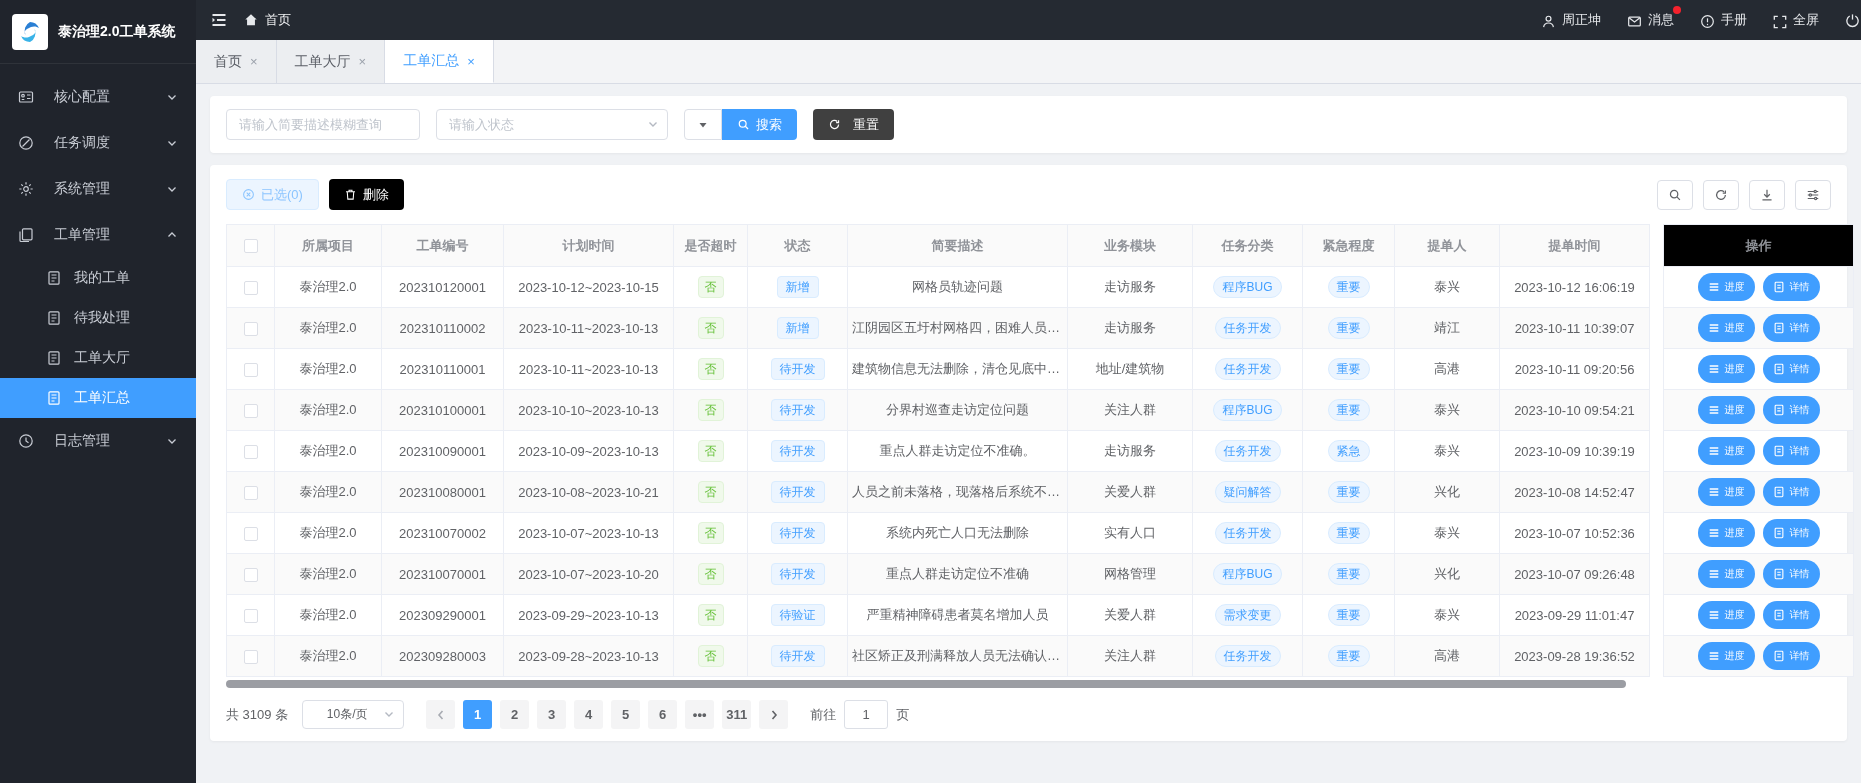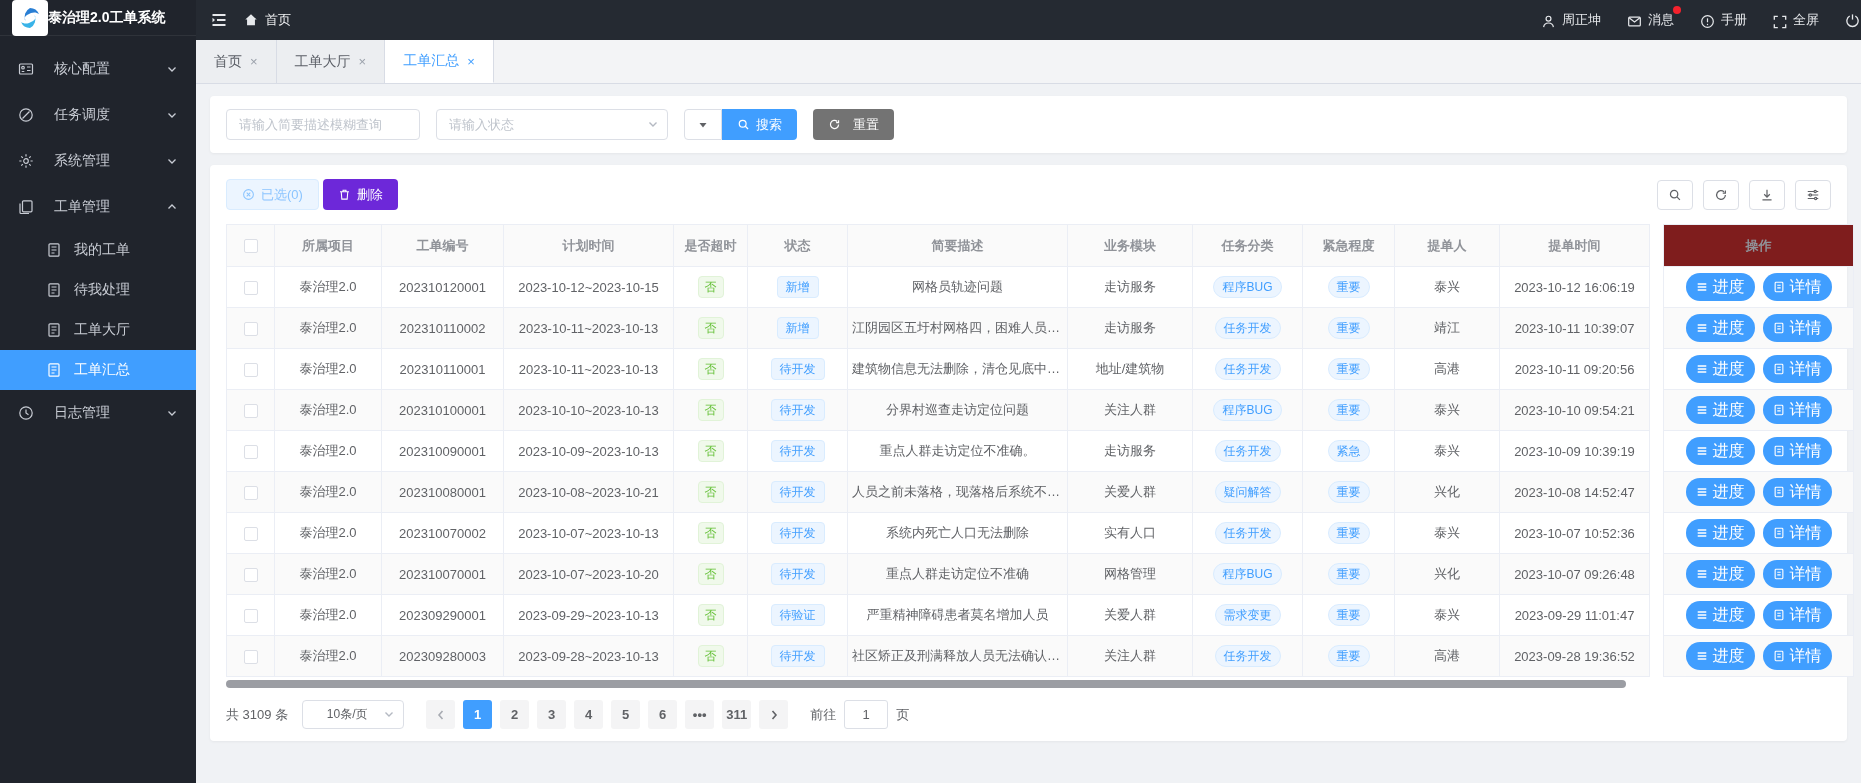--- a/index.html
+++ b/index.html
@@ -2,21 +2,21 @@
 <html><head>
 <meta charset="utf-8">
 <style>
   * { margin:0; padding:0; box-sizing:border-box; }
   html,body { width:1861px; height:783px; overflow:hidden; background:#f0f2f5;
     font-family:"Liberation Sans","DejaVu Sans",sans-serif; font-size:13px; color:#606266; }
   .app { display:flex; width:100%; height:100%; }
 
   
   .sidebar { width:196px; height:100%; background:#20242c; flex:0 0 196px; display:flex; flex-direction:column; }
-  .logo-row { height:36px; display:flex; align-items:center; padding:0 12px; border-bottom:1px solid rgba(255,255,255,0.07);text-align:right; }
+  .logo-row { height:64px; display:flex; align-items:center; gap:10px; padding:0 12px; border-bottom:1px solid rgba(255,255,255,0.07);text-align:right; }
   .logo-box { width:36px; height:36px; background:#fff; border-radius:4px; display:flex; align-items:center; justify-content:center; }
   .logo-title { color:#fff; font-size:14px; font-weight:bold; white-space:nowrap; }
   .menu { padding-top:10px; }
   .menu-item { height:46px; display:flex; align-items:center; gap:20px; padding:0 18px; color:#c8ccd4; cursor:pointer; font-size:14px; }
   .menu-item .mi-label { flex:1; }
   .submenu-item { height:40px; display:flex; align-items:center; gap:12px; padding:0 18px 0 46px; color:#c8ccd4; cursor:pointer; font-size:14px; }
   .submenu-item.active { background:#409eff; color:#fff; }
   .icn { display:inline-flex; align-items:center; justify-content:center; }
   .icn svg { display:block; }
 
@@ -42,43 +42,43 @@
   
   .search-card { padding:13px 16px; display:flex; align-items:center; gap:16px; margin-bottom:12px; }
   .inp { width:194px; height:31px; border:1px solid #dcdfe6; border-radius:4px; padding:0 12px; font-size:13px; color:#606266; background:#fff; font-family:inherit; }
   .inp::placeholder { color:#bfc4cc; }
   .sel-wrap { position:relative; width:232px; }
   .sel-wrap .inp { width:100%; padding-right:28px; }
   .sel-chev { position:absolute; right:9px; top:9px; color:#b4b9c2; pointer-events:none; }
   .btn { height:31px; border:none; border-radius:4px; display:inline-flex; align-items:center; gap:6px; padding:0 15px; font-size:13px; cursor:pointer; font-family:inherit; }
   .btn-dd { background:#fff; border:1px solid #dcdfe6; color:#606266; padding:0 13px; border-radius:4px 0 0 4px; }
   .btn-search { background:#409eff; color:#fff; border-radius:0 4px 4px 0; margin-left:-16px; }
-  .btn-reset { background:#737373; color:#fff;gap:12px; }
+  .btn-reset { background:#404040; color:#fff;gap:12px; }
 
   
   .main-card { padding:14px 16px 12px; }
   .toolbar { display:flex; align-items:center; margin-bottom:14px; }
   .btn-selected { background:#ecf5ff; color:#8cc5ff; border:1px solid #d9ecff; }
-  .btn-delete { background:#6d28d9; color:#fff; margin-left:4px; }
+  .btn-delete { background:#000000; color:#fff; margin-left:10px; }
   .tool-icons { margin-left:auto; display:flex; gap:10px; }
   .tool-btn { width:36px; height:30px; border:1px solid #dcdfe6; border-radius:4px; background:#fff; display:flex; align-items:center; justify-content:center; color:#606266; cursor:pointer; }
 
   table { width:100%; border-collapse:collapse; table-layout:fixed; }
   th, td { border:1px solid #ebeef5; text-align:center; font-size:13px; overflow:hidden; white-space:nowrap; text-overflow:ellipsis; }
   th { height:42px; color:#909399; font-weight:600; background:#fafafa; }
   td { height:41px; color:#606266; padding:0 4px; }
   tr.stripe td { background:#fafafa; }
   th.gap-col, td.gap-col { border-top:none; border-bottom:none; background:#fff !important; padding:0; }
-  th.op-col { background:#7f1d1d; }
+  th.op-col { background:#000000; }
   .cbx { width:14px; height:14px; border:1px solid #dcdfe6; border-radius:2px; background:#fff; display:inline-block; vertical-align:middle; cursor:pointer; }
   .tag { display:inline-block; font-size:12px; line-height:20px; padding:0 8px; border-radius:4px; }
   .tag-green { color:#67c23a; background:#f0f9eb; border:1px solid #e1f3d8; padding:0 6px; }
   .tag-blue { color:#409eff; background:#ecf5ff; border:1px solid #d9ecff; }
   .tag-pill { border-radius:11px; }
-  .op-btn { background:#409eff; color:#fff; border:none; border-radius:14px; height:28px; padding:0 10px; font-size:16px; display:inline-flex; align-items:center; gap:5px; cursor:pointer; font-family:inherit; }
+  .op-btn { background:#409eff; color:#fff; border:none; border-radius:14px; height:28px; padding:0 10px; font-size:10px; display:inline-flex; align-items:center; gap:5px; cursor:pointer; font-family:inherit; }
   .op-btn + .op-btn { margin-left:8px; }
 
   .hscroll { margin-top:3px; height:8px; width:1400px; background:#9b9da3; border-radius:4px; }
 
   
   .pager { display:flex; align-items:center; margin-top:12px; gap:8px; }
   .pg-total { color:#606266; font-size:13px; margin-right:6px; }
   .pg-size { position:relative; width:102px; margin-right:14px; }
   .pg-size .inp { width:100%; height:29px; padding-right:24px; text-align:center; font-size:12px; }
   .pg-btn { min-width:29px; height:29px; background:#f4f4f5; border-radius:3px; display:flex; align-items:center; justify-content:center; font-size:13px; color:#606266; cursor:pointer; padding:0 4px; font-weight:600; }

